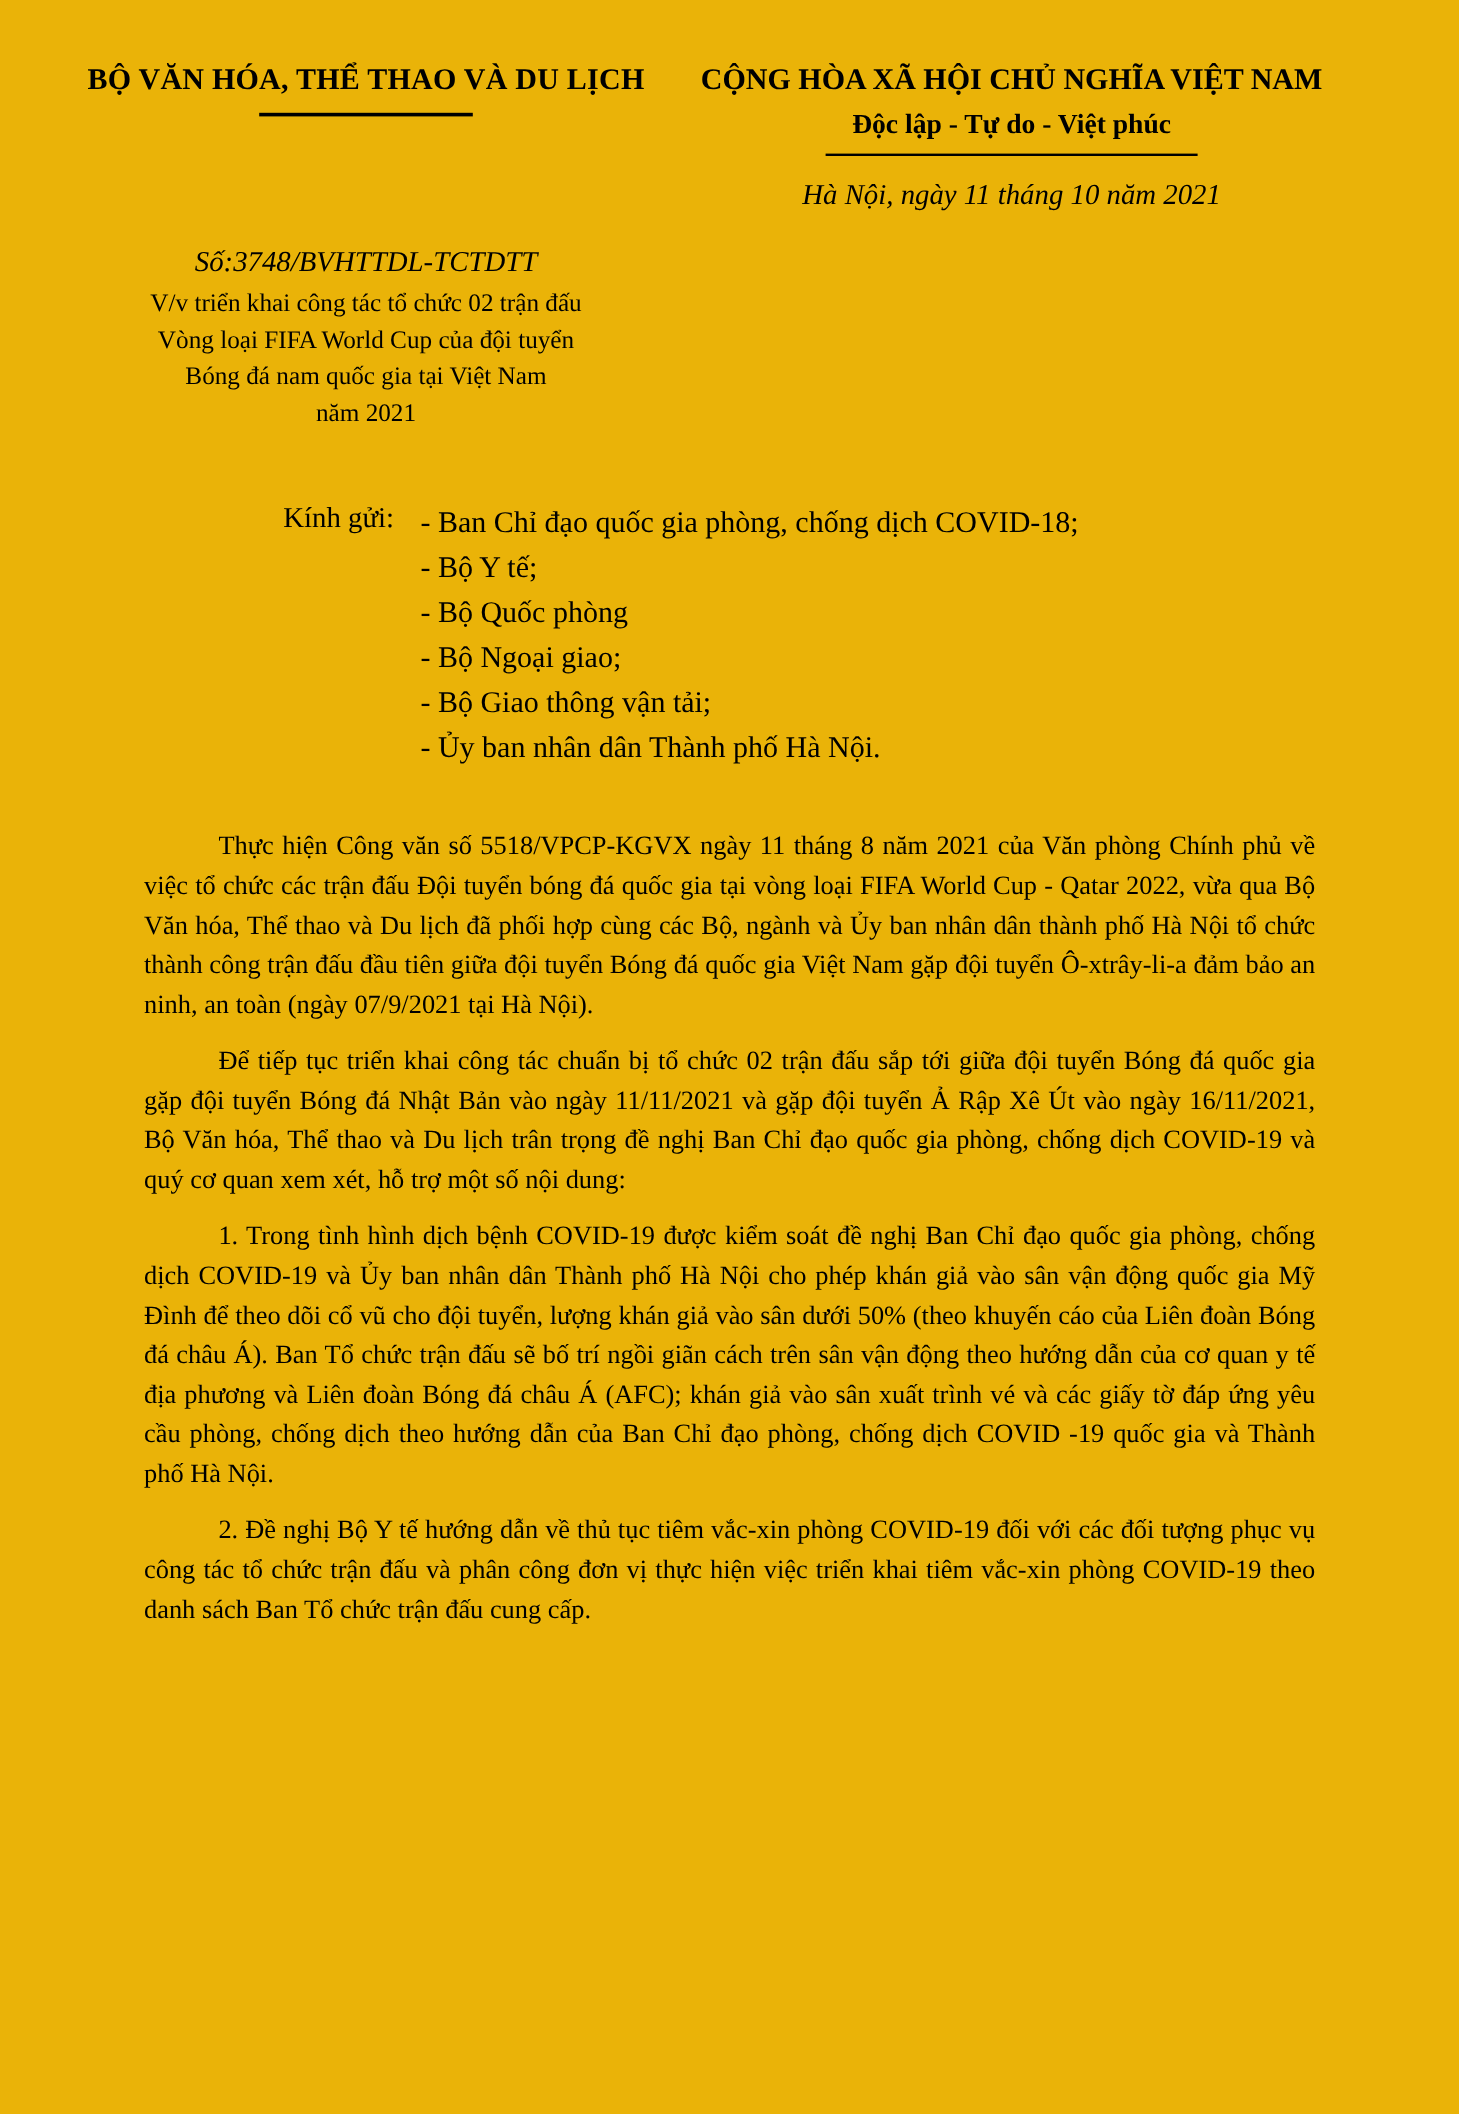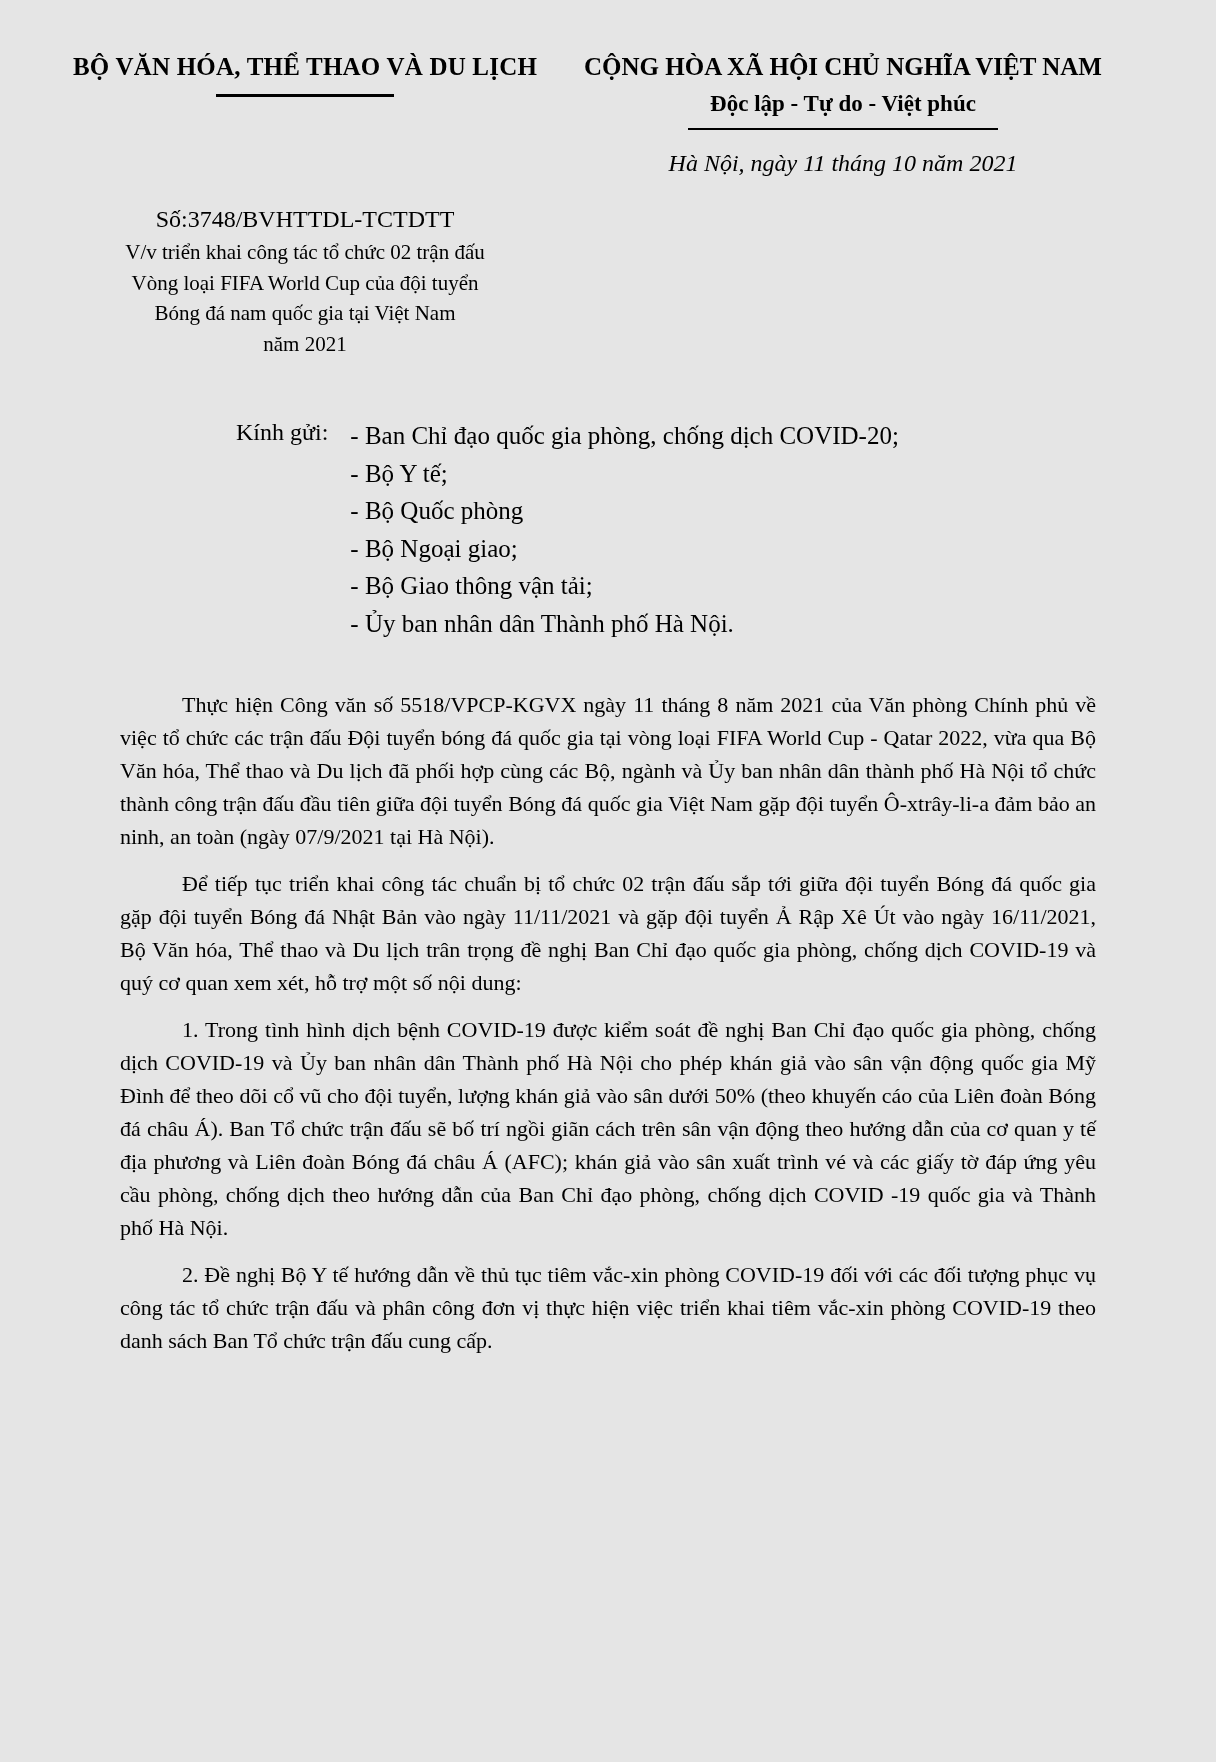--- a/index.html
+++ b/index.html
@@ -9,21 +9,21 @@
   }
   body {
     font-family: "Liberation Serif", "DejaVu Serif", serif;
     color: #000000;
   }
   .page {
     position: relative;
     width: 1216px;
     height: 1762px;
     margin: 0 auto;
-    background: #e5e5e5;
+    background: #eab308;
     overflow: hidden;
     box-sizing: border-box;
   }
 
   
   .doc-header {
     display: flex;
     align-items: flex-start;
     padding: 52px 70px 0 70px;
     box-sizing: border-box;
@@ -80,20 +80,21 @@
   .doc-meta {
     width: 470px;
     margin-left: 70px;
     text-align: center;
     margin-top: 26px;
   }
   .doc-number {
     font-size: 24px;
     line-height: 1.35;
     white-space: nowrap;
+    font-style: italic;
   }
   .doc-subject {
     font-size: 21px;
     line-height: 1.45;
     margin-top: 2px;
     text-align: center;
   }
   .doc-subject div {
     white-space: nowrap;
   }
@@ -158,21 +159,21 @@
       <div>V/v triển khai công tác tổ chức 02 trận đấu</div>
       <div>Vòng loại FIFA World Cup của đội tuyển</div>
       <div>Bóng đá nam quốc gia tại Việt Nam</div>
       <div>năm 2021</div>
     </div>
   </div>
 
   <div class="recipients">
     <div class="kinh-gui">Kính gửi:</div>
     <div class="recipient-list">
-      <div>- Ban Chỉ đạo quốc gia phòng, chống dịch COVID-20;</div>
+      <div>- Ban Chỉ đạo quốc gia phòng, chống dịch COVID-18;</div>
       <div>- Bộ Y tế;</div>
       <div>- Bộ Quốc phòng</div>
       <div>- Bộ Ngoại giao;</div>
       <div>- Bộ Giao thông vận tải;</div>
       <div>- Ủy ban nhân dân Thành phố Hà Nội.</div>
     </div>
   </div>
 
   <div class="body-text">
     <p>Thực hiện Công văn số 5518/VPCP-KGVX ngày 11 tháng 8 năm 2021 của Văn phòng Chính phủ về việc tổ chức các trận đấu Đội tuyển bóng đá quốc gia tại vòng loại FIFA World Cup - Qatar 2022, vừa qua Bộ Văn hóa, Thể thao và Du lịch đã phối hợp cùng các Bộ, ngành và Ủy ban nhân dân thành phố Hà Nội tổ chức thành công trận đấu đầu tiên giữa đội tuyển Bóng đá quốc gia Việt Nam gặp đội tuyển Ô-xtrây-li-a đảm bảo an ninh, an toàn (ngày 07/9/2021 tại Hà Nội).</p>

